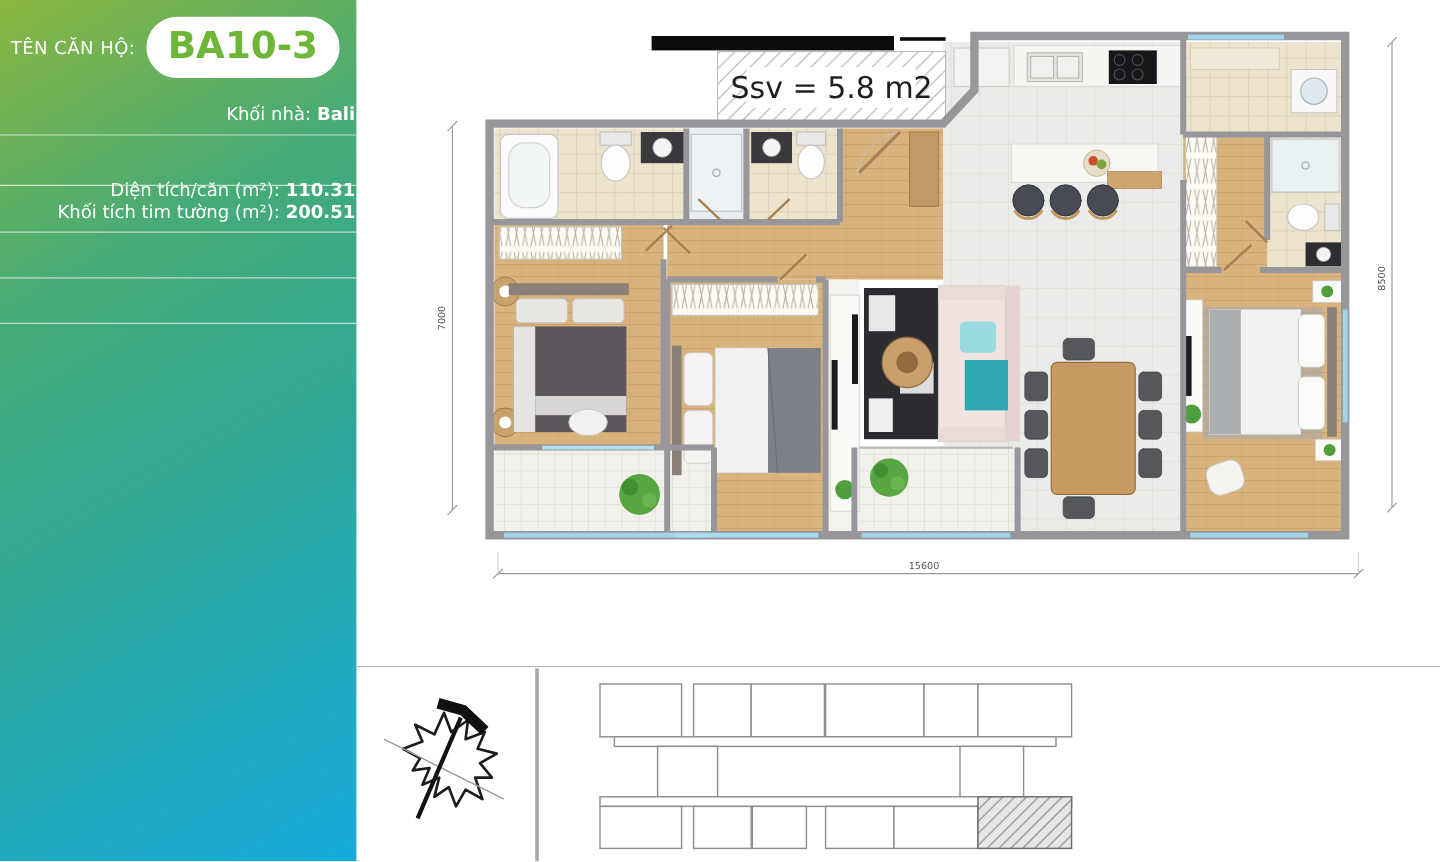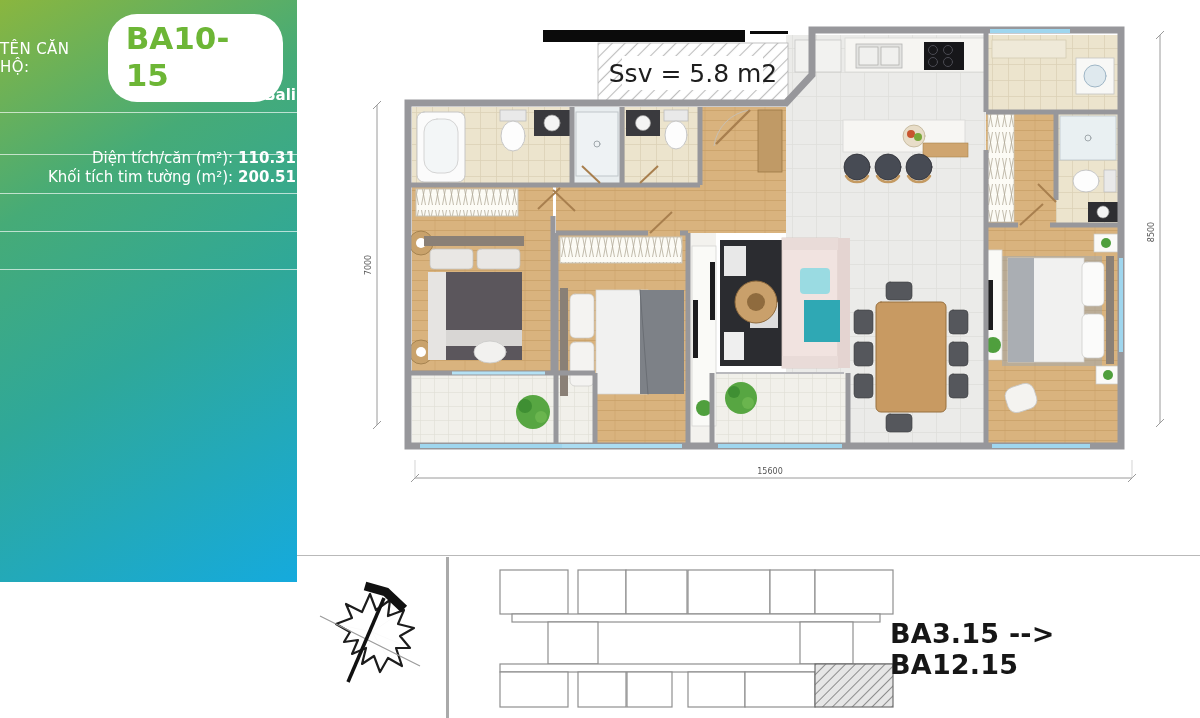--- a/index.html
+++ b/index.html
@@ -1,20 +1,20 @@
 <!DOCTYPE html>
 <html><head>
 <meta charset="utf-8">
 <style>
   html,body{margin:0;padding:0;background:#ffffff;}
   body{font-family:"DejaVu Sans","Liberation Sans",sans-serif;}
   .page{position:relative;width:1200px;height:718px;background:#fff;overflow:hidden;}
 
   
-  .sidebar{position:absolute;left:0;top:0;width:297px;height:582px;
+  .sidebar{position:absolute;left:0;top:0;width:297px;height:718px;
     background:linear-gradient(150deg,#8ab63f 0%,#46ab77 30%,#2fa899 58%,#15aadd 100%);}
   .sb-row{position:absolute;left:12px;width:297px;box-sizing:border-box;
     padding-right:13px;text-align:right;color:#fff;font-size:15px;line-height:24px;}
   .sb-row .lbl{font-weight:400;}
   .sb-row .val{font-weight:700;margin-left:5px;}
   .sb-divider{position:absolute;left:0;width:297px;height:0;border-top:1px solid rgba(255,255,255,0.65);}
   .sb-title-row{position:absolute;left:0;top:14px;width:297px;box-sizing:border-box;
     padding-right:14px;display:flex;align-items:center;justify-content:flex-end;gap:9px;}
   .sb-title-label{color:#fff;font-size:15px;letter-spacing:.4px;}
   .unit-pill{background:#fff;border-radius:29px;padding:6px 18px 8px 18px;
@@ -34,21 +34,21 @@
     font-size:27px;font-weight:700;color:#161616;letter-spacing:.2px;}
 </style>
 </head>
 <body>
 
 <div class="page">
 
   <div class="sidebar">
     <div class="sb-title-row">
       <span class="sb-title-label">TÊN CĂN HỘ:</span>
-      <span class="unit-pill">BA10-15</span>
+      <span class="unit-pill">BA10-3</span>
     </div>
 
     <div class="sb-row" style="top:83px;">
       <span class="lbl">Khối nhà:</span><span class="val">Bali</span>
     </div>
     <div class="sb-divider" style="top:112px;"></div>
 
     <div class="sb-row" style="top:125px;margin-top:21px;">
       <span class="lbl">Diện tích/căn (m²):</span><span class="val">110.31</span>
     </div>
@@ -346,15 +346,14 @@
     </g>
     <rect x="815" y="664" width="78" height="43" fill="url(#hatchU)" stroke="#6e6e6e" stroke-width="1.2"></rect>
     <defs>
       <pattern id="hatchU" patternUnits="userSpaceOnUse" width="7" height="7" patternTransform="rotate(45)">
         <rect width="7" height="7" fill="#e6e6e6"></rect>
         <path d="M3.5,0 V7" stroke="#8c8c8c" stroke-width="1"></path>
       </pattern>
     </defs>
   </svg>
 
-  <div class="unit-range">BA3.15 --&gt; BA12.15</div>
 
 </div>
 
 </body></html>

